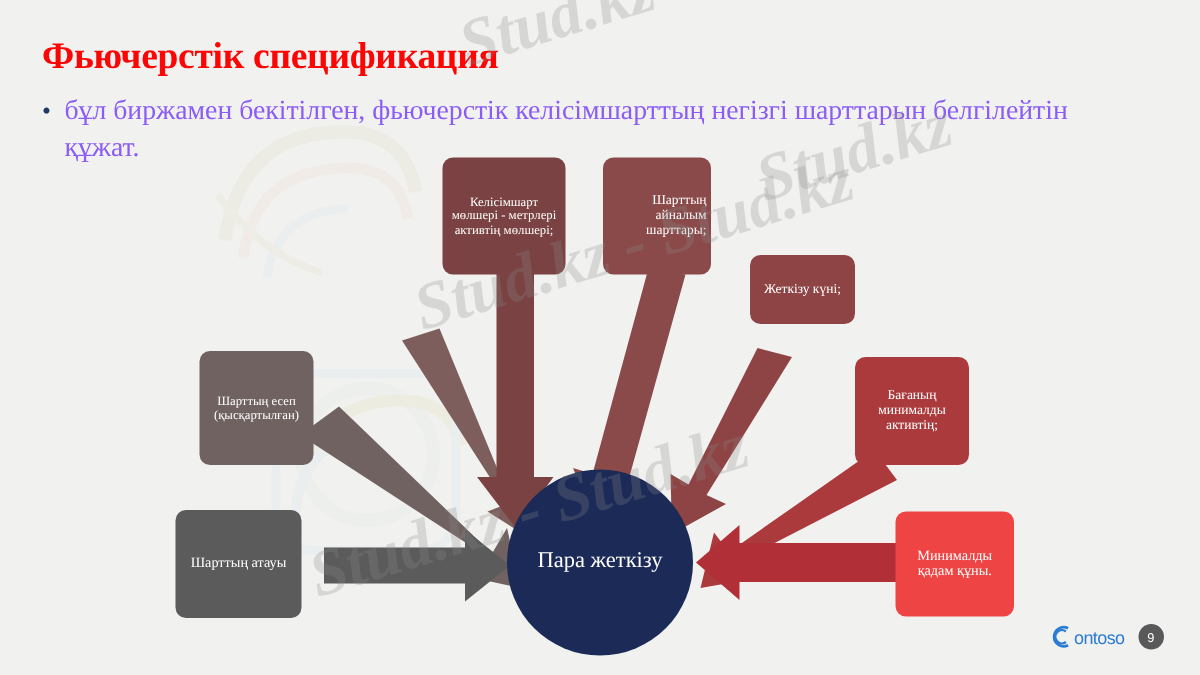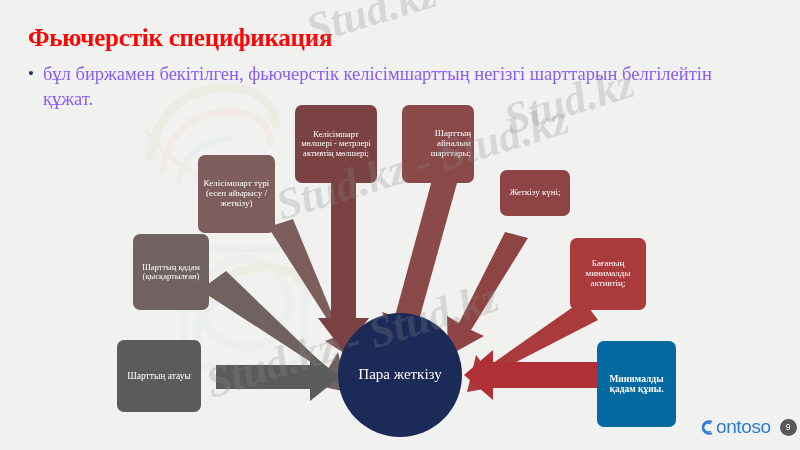--- a/index.html
+++ b/index.html
@@ -116,21 +116,21 @@
   
   #footer-logo {
     position: absolute;
     left: 700px;
     top: 416px;
     display: flex;
     align-items: center;
   }
   #contoso-text {
     color: #2b7cd3;
-    font-size: 19px;
+    font-size: 12px;
     font-family: "Liberation Sans", sans-serif;
     letter-spacing: -0.4px;
   }
   #slide-number {
     margin-left: 9px;
     width: 17px;
     height: 17px;
     border-radius: 50%;
     background: #595959;
     color: #ffffff;
@@ -195,33 +195,32 @@
 
       <g>
         <polygon points="600,362 600,388 493,388 493,400 464,375 493,350 493,362" fill="#b13038"></polygon>
       </g>
 
       <g>
         <polygon points="216,365 310,365 310,353 340,377 310,401 310,389 216,389" fill="#5b5b5b"></polygon>
       </g>
     </svg>
 
-    <div class="node-box" id="node-0" style="left:133px; top:234px; width:76px; height:76px; background:#6f6260; font-size:8.5px;">Шарттың қадам (қысқартылған)</div>
-
-    <div class="node-box" id="node-1" style="left:198px; top:155px; width:77px; height:78px; background:#7e5e5c; font-size:9px;">Келісімшарт түрі (есеп айырысу / жеткізу)</div>
+    <div class="node-box" id="node-0" style="left:133px; top:234px; width:76px; height:76px; background:#6f6260; font-size:8.5px;">Шарттың есеп (қысқартылған)</div>
+
 
     <div class="node-box" id="node-2" style="left:295px; top:105px; width:82px; height:78px; background:#7a4242; font-size:8.5px;">Келісімшарт мөлшері - метрлері активтің мөлшері;</div>
 
     <div class="node-box" id="node-3" style="left:402px; top:105px; width:72px; height:78px; background:#8a4a4a; font-size:9px;text-align:right;">Шарттың айналым шарттары;</div>
 
     <div class="node-box" id="node-4" style="left:500px; top:170px; width:70px; height:46px; background:#8e4444; font-size:9px;font-family:Liberation Serif, serif;">Жеткізу күні;</div>
 
     <div class="node-box" id="node-5" style="left:570px; top:238px; width:76px; height:72px; background:#ab3a3c; font-size:9px;">Бағаның минималды активтің;</div>
 
-    <div class="node-box" id="node-6" style="left:597px; top:341px; width:79px; height:86px; background:#0369a1; font-size:9.5px;font-weight:bold;">Минималды қадам құны.</div>
+    <div class="node-box" id="node-6" style="left:597px; top:341px; width:79px; height:70px; background:#ef4444; font-size:9.5px;">Минималды қадам құны.</div>
 
     <div class="node-box" id="node-7" style="left:117px; top:340px; width:84px; height:72px; background:#5b5b5b; font-size:9.5px;">Шарттың атауы</div>
 
     <div id="center-circle" style="left:338px; top:313px; width:124px; height:124px; font-size:15px;">Пара жеткізу</div>
   </div>
 
   <div class="wm" style="left:300px; top:6px; font-size:44px; transform: rotate(-17deg);">Stud.kz - Stud.kz</div>
   <div class="wm" style="left:270px; top:182px; font-size:44px; transform: rotate(-17deg);">Stud.kz - Stud.kz</div>
   <div class="wm" style="left:200px; top:360px; font-size:44px; transform: rotate(-17deg);">Stud.kz - Stud.kz</div>
   <div class="wm" style="left:498px; top:96px; font-size:44px; transform: rotate(-17deg);">Stud.kz</div>

